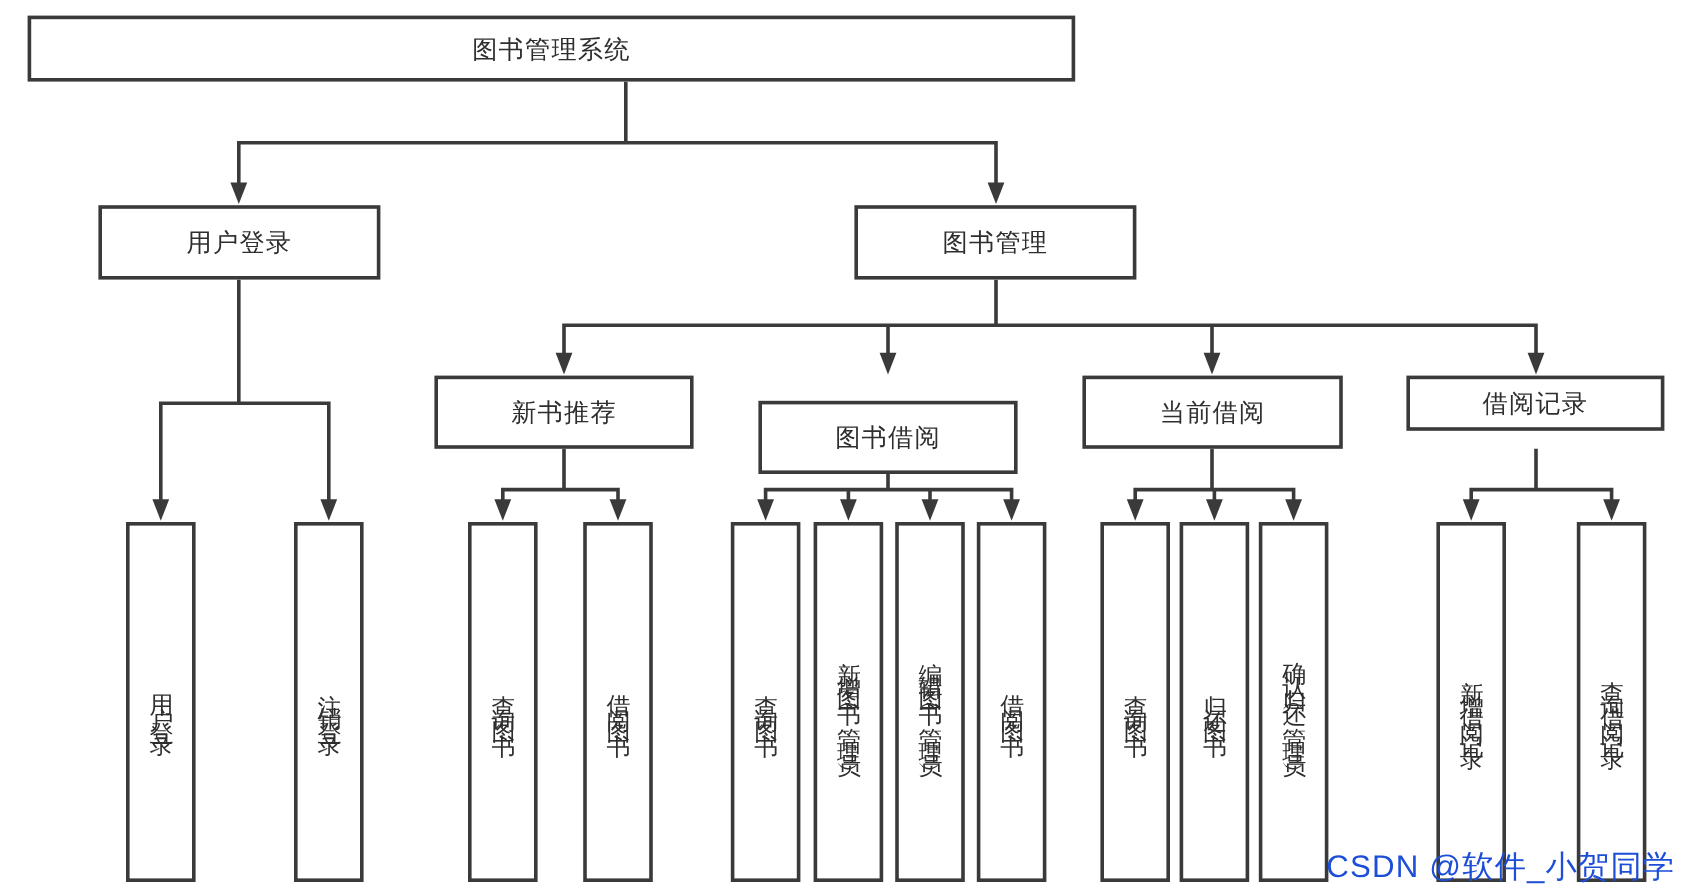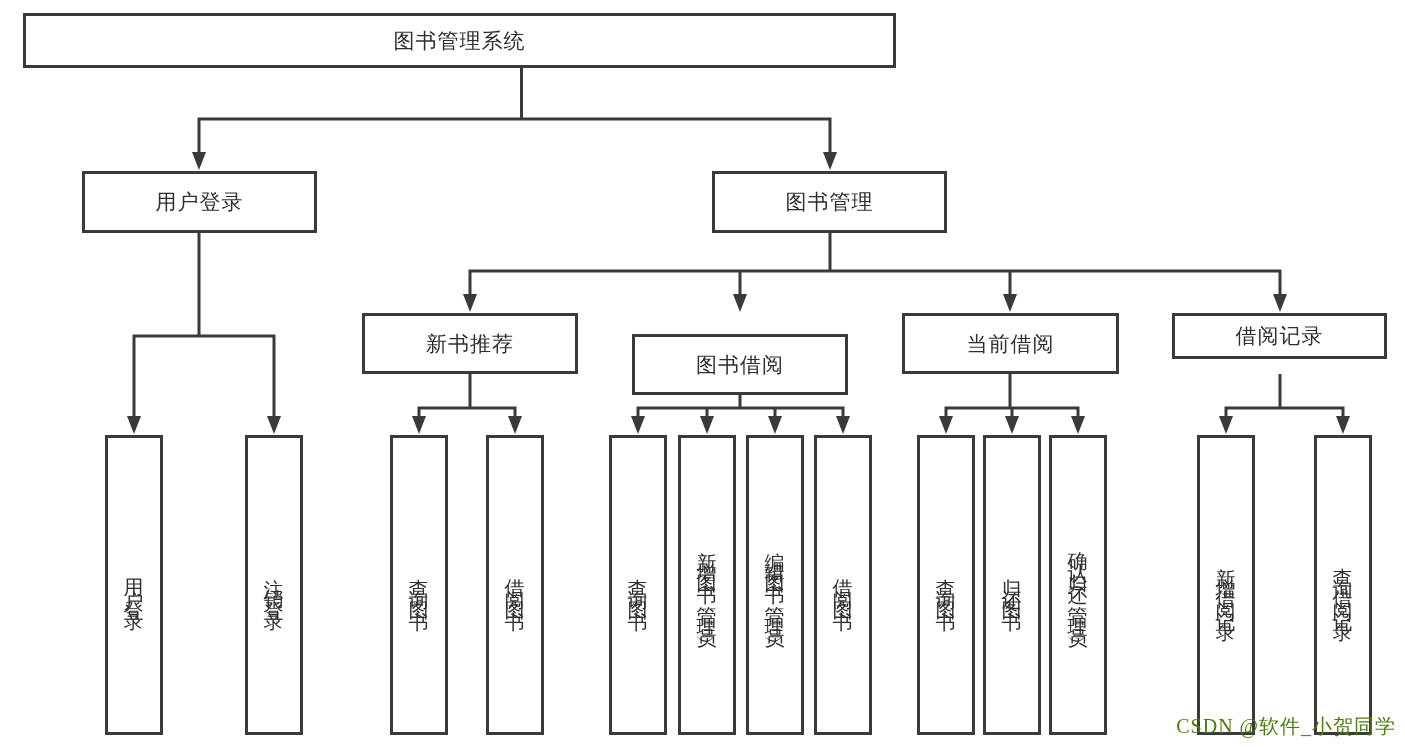--- a/index.html
+++ b/index.html
@@ -25,25 +25,24 @@
   }
   .vbox .vtext{
     writing-mode:vertical-rl;
     letter-spacing:11px;
     line-height:1;
     white-space:nowrap;
   }
   .watermark{
     position:absolute;
     right:9px;bottom:7px;
-    color:#4d7c0f;
-    font-size:20px;
+    color:#1d4ed8;
+    font-size:26px;
     letter-spacing:1px;
     z-index:5;
-    font-family:Liberation Serif, serif;
   }
 </style>
 </head>
 <body>
 
 <div class="stage">
 
   <svg class="connectors" width="1405" height="747" viewBox="0 0 1405 747">
     <g stroke="#3a3a3a" stroke-width="3" fill="none">
 

